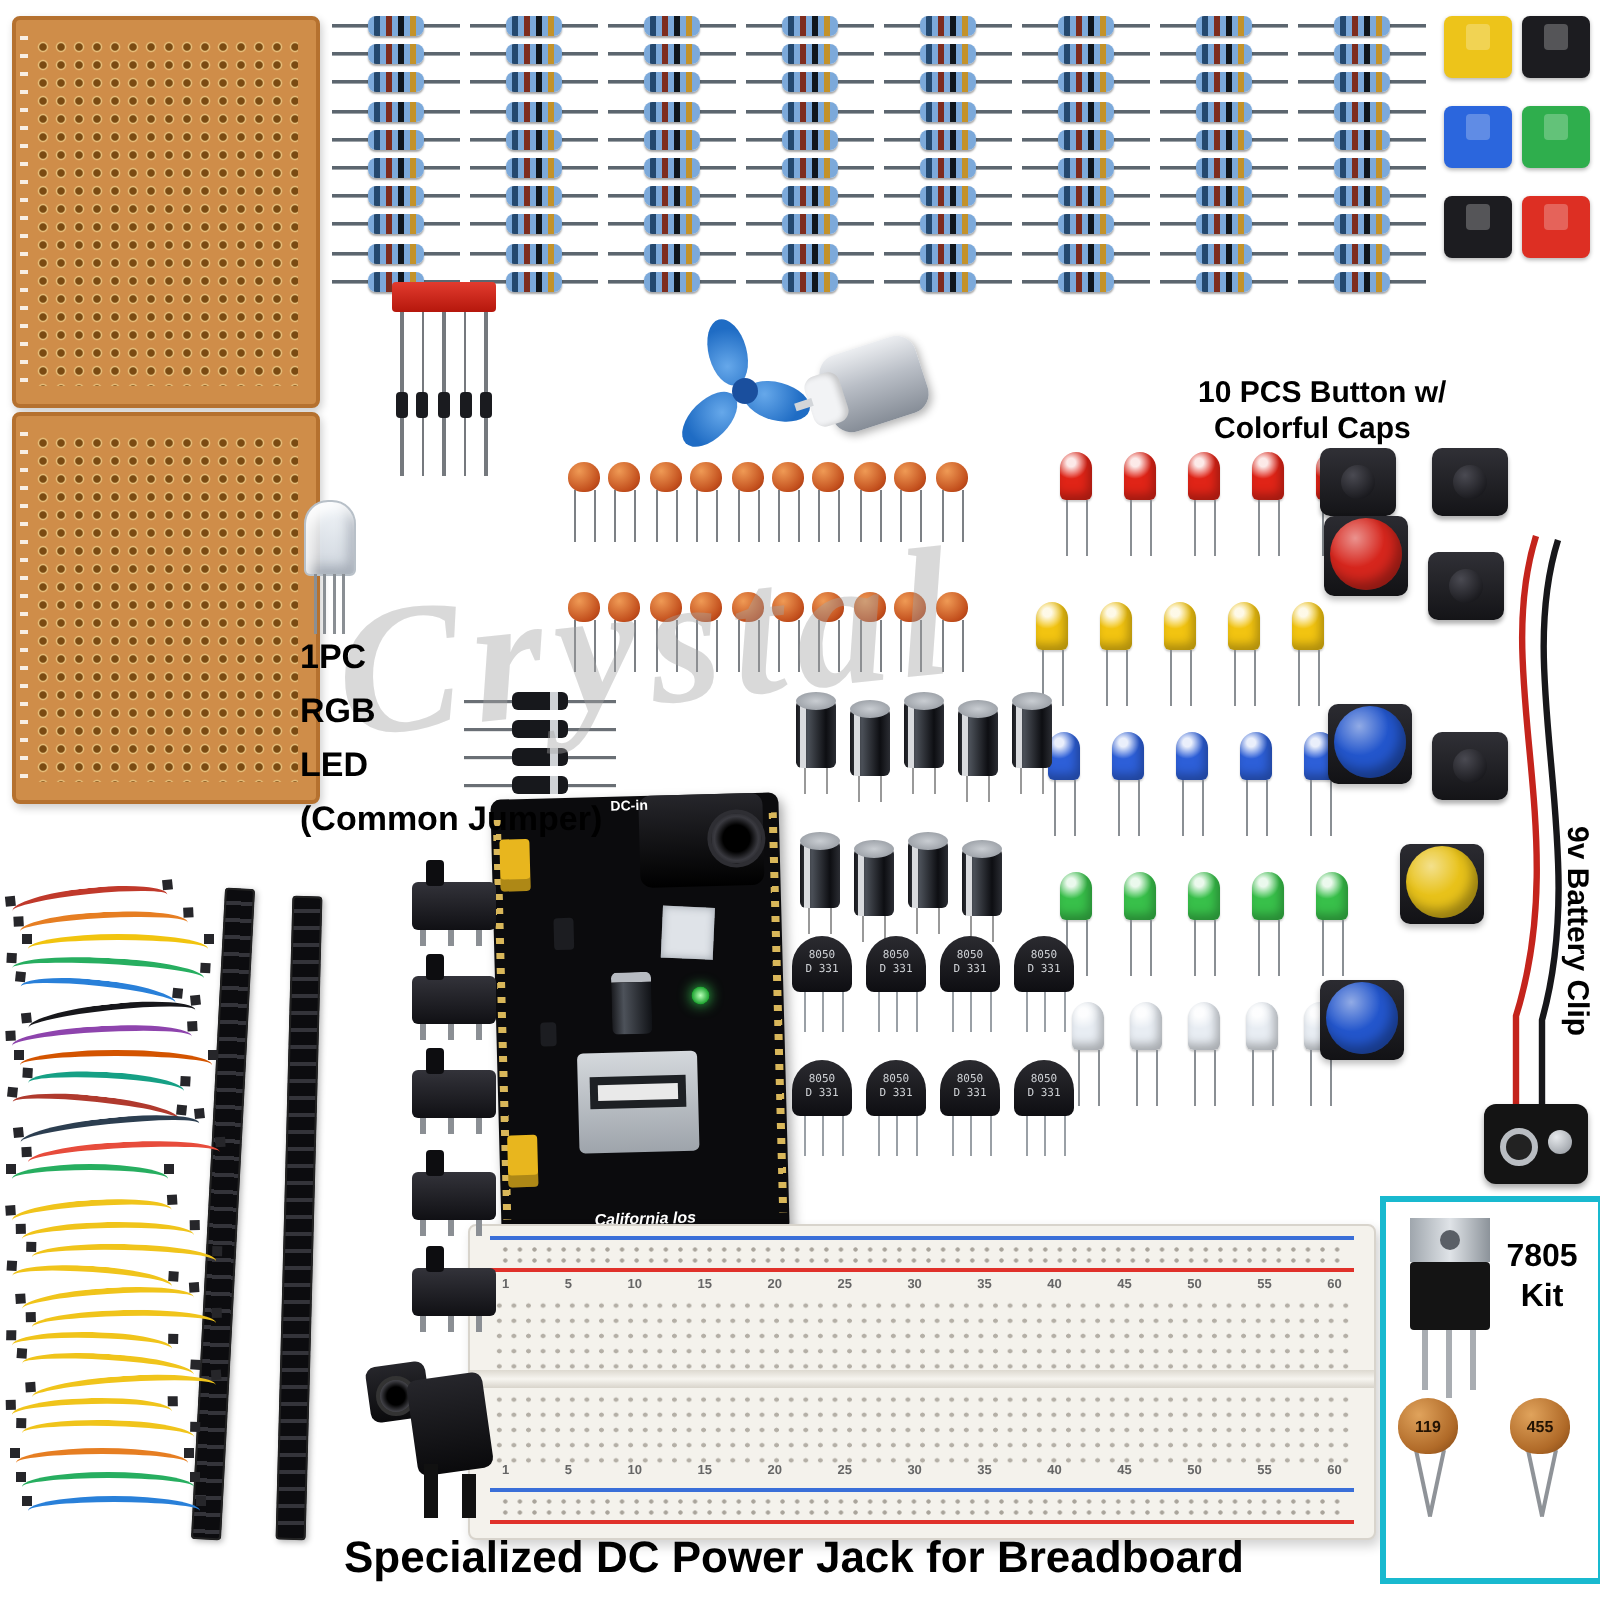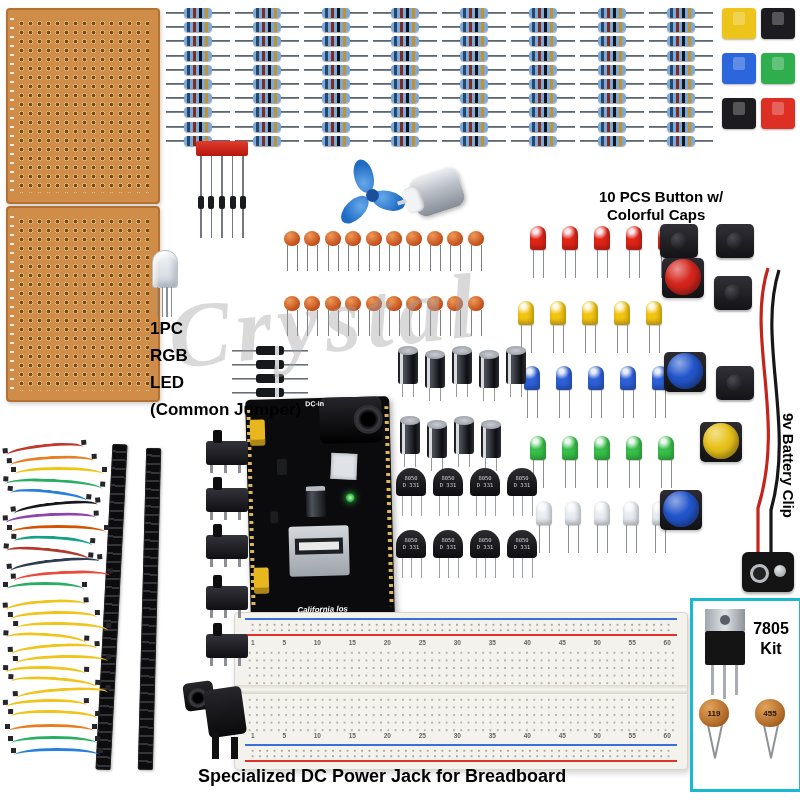--- a/index.html
+++ b/index.html
@@ -332,21 +332,21 @@
     <div>10 PCS Button w/</div>
     <div style="margin-left:8px">Colorful Caps</div>
   </div>
   <div class="lbl" style="left:150px;top:315px;font-size:17px;line-height:27px">
     <div>1PC</div>
     <div>RGB</div>
     <div>LED</div>
     <div style="white-space:nowrap">(Common Jumper)</div>
   </div>
   <div class="vlabel">9v Battery Clip</div>
-  <div class="lbl" style="left:198px;top:766px;font-size:18px">Specialized DC Power Jack for Breadboard</div>
+  <div class="lbl" style="left:172px;top:766px;font-size:22px">Specialized DC Power Jack for Breadboard</div>
 
   <div class="watermark">Crystal</div>
 
 <div class="resistor" style="left: 166px; top: 8px;"></div>
     <div class="resistor" style="left: 235px; top: 8px;"></div>
     <div class="resistor" style="left: 304px; top: 8px;"></div>
     <div class="resistor" style="left: 373px; top: 8px;"></div>
     <div class="resistor" style="left: 442px; top: 8px;"></div>
     <div class="resistor" style="left: 511px; top: 8px;"></div>
     <div class="resistor" style="left: 580px; top: 8px;"></div>

